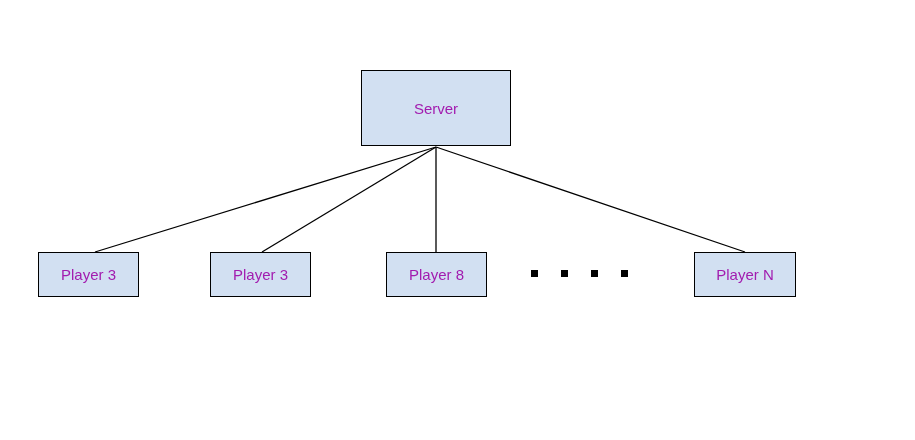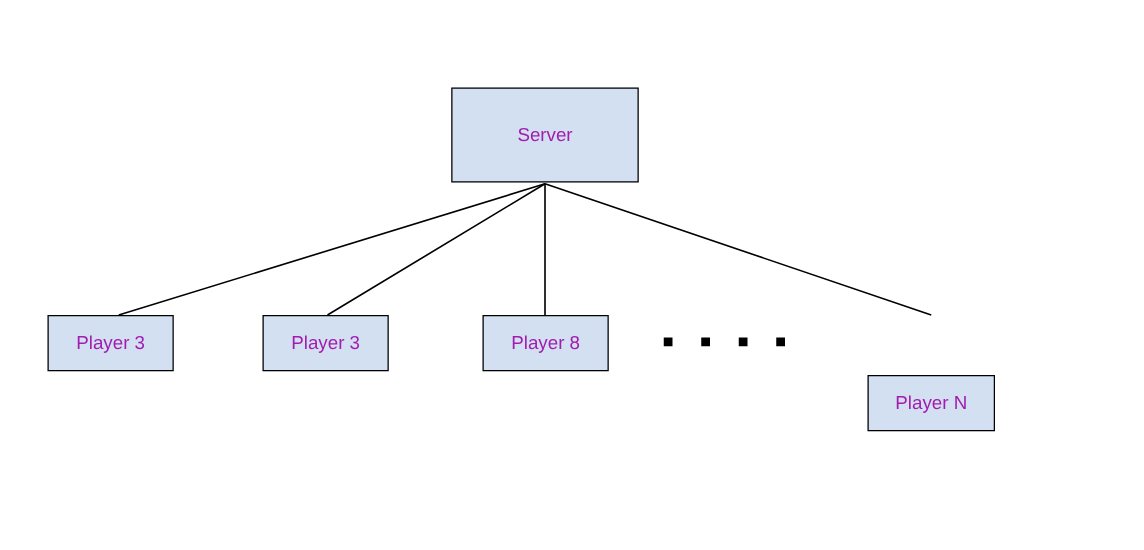--- a/index.html
+++ b/index.html
@@ -82,21 +82,21 @@
   </div>
 
   <div class="node" style="left: 210px; top: 252px; width: 101px; height: 45px; background: rgb(210, 224, 242); border-color: rgb(0, 0, 0);">
     <span class="node-label">Player 3</span>
   </div>
 
   <div class="node" style="left: 386px; top: 252px; width: 101px; height: 45px; background: rgb(210, 224, 242); border-color: rgb(0, 0, 0);">
     <span class="node-label">Player 8</span>
   </div>
 
-  <div class="node" style="left: 694px; top: 252px; width: 102px; height: 45px; background: rgb(210, 224, 242); border-color: rgb(0, 0, 0); margin-top: 48px;">
+  <div class="node" style="left: 694px; top: 252px; width: 102px; height: 45px; background: rgb(210, 224, 242); border-color: rgb(0, 0, 0);">
     <span class="node-label">Player N</span>
   </div>
 
   <div class="ellipsis-group" style="left: 531px; top: 270px;">
       <span class="ellipsis-dot" style="width: 7px; height: 7px; margin-right: 23px;"></span>
       <span class="ellipsis-dot" style="width: 7px; height: 7px; margin-right: 23px;"></span>
       <span class="ellipsis-dot" style="width: 7px; height: 7px; margin-right: 23px;"></span>
       <span class="ellipsis-dot" style="width: 7px; height: 7px;"></span>
     </div>
 

